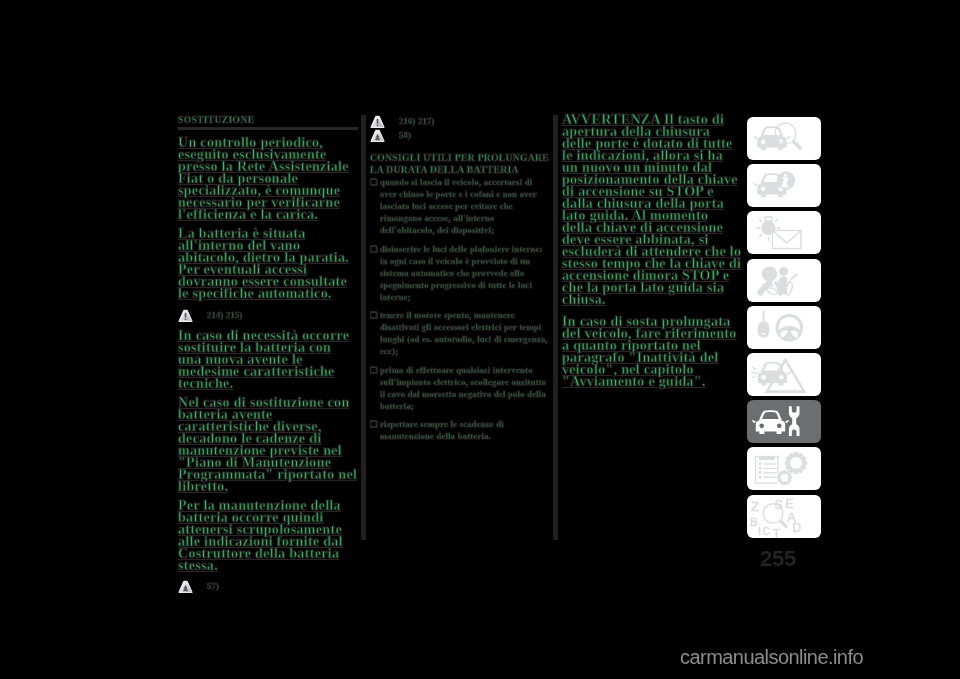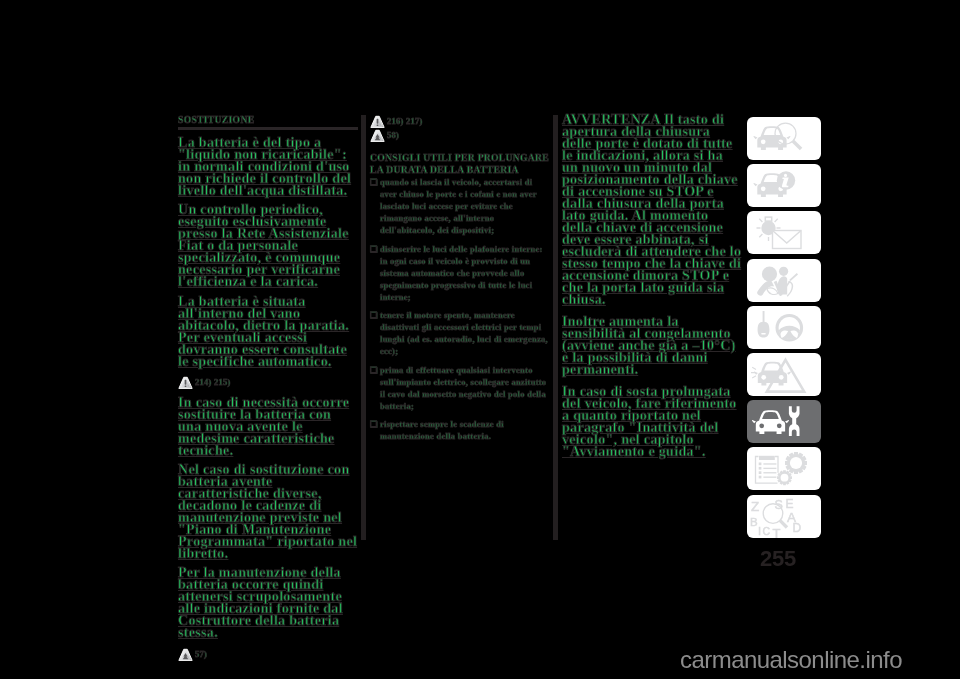--- a/index.html
+++ b/index.html
@@ -20,52 +20,51 @@
          text-transform:uppercase;-webkit-text-stroke:.85px #2a2527;}
   .rule{height:3px;background:#2a2527;margin:1px 0 7px 0;}
   p{font-size:14px;line-height:12px;margin:0 0 6.5px 0;font-weight:bold;text-align:left;
     letter-spacing:.32px;text-decoration:underline;-webkit-text-stroke:.85px #2a2527;}
   ul{margin:0;padding:0;list-style:none;}
   li{font-size:8.4px;line-height:12px;margin:0 0 6.5px 0;font-weight:bold;
      letter-spacing:.32px;-webkit-text-stroke:.85px #2a2527;
      padding-left:10px;text-indent:-10px;}
   li .bl{display:inline-block;width:10px;text-indent:0;}
 
-  .noteline{display:flex;align-items:flex-start;gap:2px;margin:0 0 0px 0;height:14px;}
+  .noteline{display:flex;align-items:flex-start;gap:14px;margin:0 0 0px 0;height:14px;}
   .noteline.last{margin-bottom:10px;}
   .c1 .noteline{margin-bottom:8px;}
   h2.sec+p{margin-top:3.5px;}
   .c1 p{margin-bottom:7.3px;}
   .c3 p{margin-bottom:9.8px;}
   .noteline .txt{font-size:8.4px;line-height:12px;font-weight:bold;padding-top:2px;
                  letter-spacing:.32px;-webkit-text-stroke:.85px #2a2527;}
   .noteline .ico{width:15px;height:14px;flex:0 0 15px;display:block;margin-top:1px;}
   .noteline .ico svg{display:block;width:15px;height:14px;}
 
   .tabs{position:absolute;left:747px;top:117px;width:74px;}
   .tab{height:43px;background:#fff;--tb:#fff;color:#dcdddf;border-radius:6px;margin-bottom:4.2px;
        display:flex;align-items:center;justify-content:center;overflow:hidden;}
   .tab:last-child{margin-bottom:0;}
   .tab.active{background:#6d6e70;--tb:#6d6e70;color:#fff;}
   .tab svg{display:block;width:74px;height:43px;}
 
   .pagenum{position:absolute;left:760px;top:546px;color:#262122;font-size:22px;
            font-weight:bold;font-family:"Liberation Sans",sans-serif;letter-spacing:-.2px;}
   .wm{position:absolute;left:680px;top:646px;color:#8c8c8c;
-      font-family:"Liberation Sans",sans-serif;font-size:24px;letter-spacing:-.55px;}
+      font-family:"Liberation Sans",sans-serif;font-size:20px;letter-spacing:-.55px;}
 </style>
 </head>
 <body>
 
 <div class="page">
 
   <div class="col c1">
     <h2 class="sec">SOSTITUZIONE</h2>
     <div class="rule"></div>
-    <p>La batteria è del tipo a "liquido non ricaricabile": in normali condizioni d'uso non richiede il controllo del livello dell'acqua distillata.</p>
     <p>Un controllo periodico, eseguito esclusivamente presso la Rete Assistenziale Fiat o da personale specializzato, è comunque necessario per verificarne l'efficienza e la carica.</p>
     <p>La batteria è situata all'interno del vano abitacolo, dietro la paratia. Per eventuali accessi dovranno essere consultate le specifiche automatico.</p>
     <div class="noteline">
       <span class="ico">
           <svg viewBox="0 0 32 28">
             <defs>
               <linearGradient id="wg" x1="0" y1="0.1" x2="1" y2="0.9">
                 <stop offset="0" stop-color="#ffffff"></stop>
                 <stop offset=".35" stop-color="#e3e4e6"></stop>
                 <stop offset=".72" stop-color="#bcbdc1"></stop>
@@ -150,21 +149,20 @@
       <li><span class="bl">❑</span><span>tenere il motore spento, mantenere disattivati gli accessori elettrici per tempi lunghi (ad es. autoradio, luci di emergenza, ecc);</span></li>
       <li><span class="bl">❑</span><span>prima di effettuare qualsiasi intervento sull'impianto elettrico, scollegare anzitutto il cavo dal morsetto negativo del polo della batteria;</span></li>
       <li><span class="bl">❑</span><span>rispettare sempre le scadenze di manutenzione della batteria.</span></li>
     </ul>
   </div>
 
   <div class="divider d2"></div>
 
   <div class="col c3">
     <p>AVVERTENZA Il tasto di apertura della chiusura delle porte è dotato di tutte le indicazioni, allora si ha un nuovo un minuto dal posizionamento della chiave di accensione su STOP e dalla chiusura della porta lato guida. Al momento della chiave di accensione deve essere abbinata, si escluderà di attendere che lo stesso tempo che la chiave di accensione dimora STOP e che la porta lato guida sia chiusa.</p>
-    <p>Inoltre aumenta la sensibilità al congelamento (avviene anche già a –10°C) e la possibilità di danni permanenti.</p>
     <p>In caso di sosta prolungata del veicolo, fare riferimento a quanto riportato nel paragrafo "Inattività del veicolo", nel capitolo "Avviamento e guida".</p>
   </div>
 
   <div class="tabs">
     <div class="tab">
         <svg viewBox="0 0 74 43">
           <g transform="translate(9.0,8.0) scale(0.6200)">
             <path d="M7.5 18.5 C8.5 15 12 5.5 14.5 3.6 C17.5 1.3 34 1.3 37 3.6 C39.5 5.5 43 15 44 18.5 L46.6 19.7 C48.6 20.7 49.4 22.6 49.4 24.8 L49.4 36.3 L43.6 36.3 L43.6 40.5 L35.6 40.5 L35.6 36.3 L15.9 36.3 L15.9 40.5 L7.9 40.5 L7.9 36.3 L2.1 36.3 L2.1 24.8 C2.1 22.6 2.9 20.7 4.9 19.7 Z" fill="currentColor"></path>
             <path d="M12.3 16.3 C13.2 13.4 15.6 7.2 17.4 6.0 C19.6 4.7 31.9 4.7 34.1 6.0 C35.9 7.2 38.3 13.4 39.2 16.3 Z" fill="var(--tb)"></path>
             <path d="M2.4 20.2 L-2.4 18.0 C-3.6 17.5 -4.5 18.5 -3.7 19.4 L-0.6 23.0 Z" fill="currentColor"></path>

